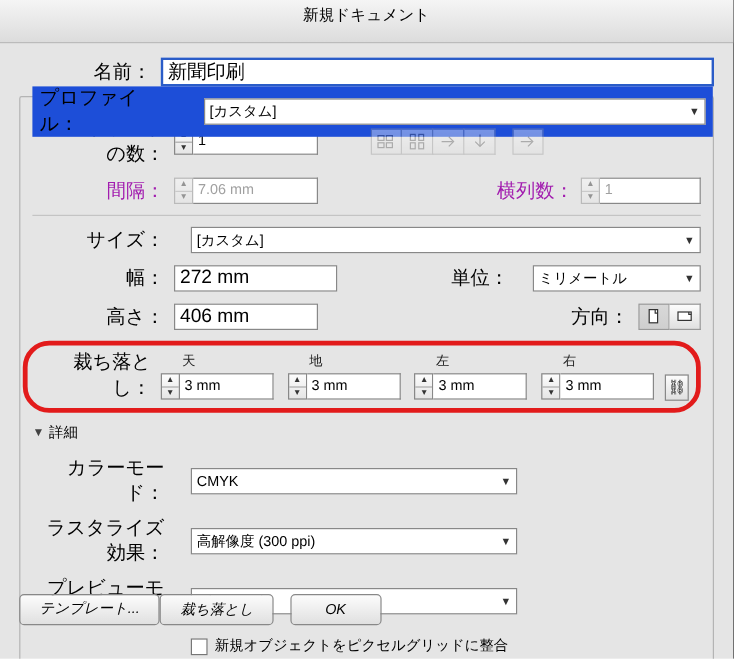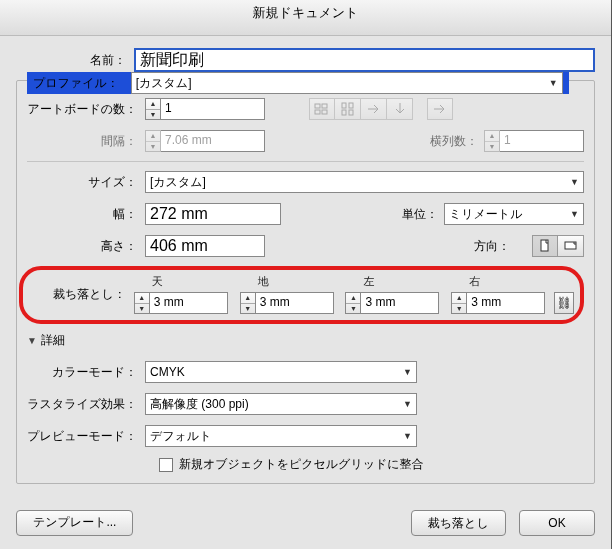--- a/index.html
+++ b/index.html
@@ -32,42 +32,43 @@
   .row {
     display: flex;
     align-items: center;
     margin-bottom: 8px;
     min-height: 24px;
   }
   .label {
     width: 118px;
     text-align: right;
     padding-right: 8px;
-    font-size: 12px;
-  }
-  .label.disabled { color: #737373; }
+    font-size: 16px;
+  }
+  .label.disabled { color: #a21caf; }
   .text-input {
     height: 22px;
     border: 1px solid #888;
     background: #fff;
     padding: 2px 4px;
     font-size: 16px;
   }
   .text-input.blue {
     border: 2px solid #2a5cc8;
     height: 24px;
   }
   .select {
     height: 22px;
     border: 1px solid #888;
     background: #fff;
     display: flex;
     align-items: center;
     padding: 0 4px;
     position: relative;
+    margin-left: 14px;
   }
   .select .arrow {
     position: absolute;
     right: 4px;
     top: 50%;
     transform: translateY(-50%);
     font-size: 9px;
     color: #333;
   }
   .stepper {
@@ -171,26 +172,26 @@
     align-items: center;
     margin-left: 132px;
     gap: 6px;
     margin-top: 4px;
   }
   .checkbox {
     width: 14px; height: 14px; border: 1px solid #777; background:#fff;
   }
   .footer {
     position: absolute;
-    bottom: 13px;
+    bottom: 28px;
     left: 16px;
     right: 16px;
     display: flex;
-    justify-content: space-between;
-    align-items: center;
+    align-items: center;
+    font-style: italic;
   }
   .push-btn {
     height: 26px;
     padding: 0 16px;
     border: 1px solid #888;
     border-radius: 4px;
     background: linear-gradient(#fcfcfc,#e0e0e0);
     font-size: 12px;
     display: inline-flex;
     align-items: center;
@@ -303,21 +304,21 @@
         <div class="select" style="width:140px">
           <span>ミリメートル</span>
           <span class="arrow">▼</span>
         </div>
       </div>
 
       <div class="row">
         <div class="label">高さ：</div>
         <input class="text-input" style="width: 120px;" value="406 mm">
         <div style="flex:1"></div>
-        <div class="label" style="width:auto;padding-right:22px">方向：</div>
+        <div class="label" style="width:auto;padding-right:8px">方向：</div>
         <div class="icon-btn" style="background:linear-gradient(#d8d8d8,#cfcfcf)">
             <svg viewBox="0 0 16 16">
               <rect x="4" y="2" width="7" height="11" fill="#fff" stroke="#333"></rect>
               <path d="M9 2v3h2" fill="none" stroke="#333"></path>
             </svg>
           </div>
         <div class="icon-btn">
             <svg viewBox="0 0 16 16">
               <rect x="2" y="4" width="11" height="7" fill="#fff" stroke="#333"></rect>
               <path d="M11 4v2h2" fill="none" stroke="#333"></path>

